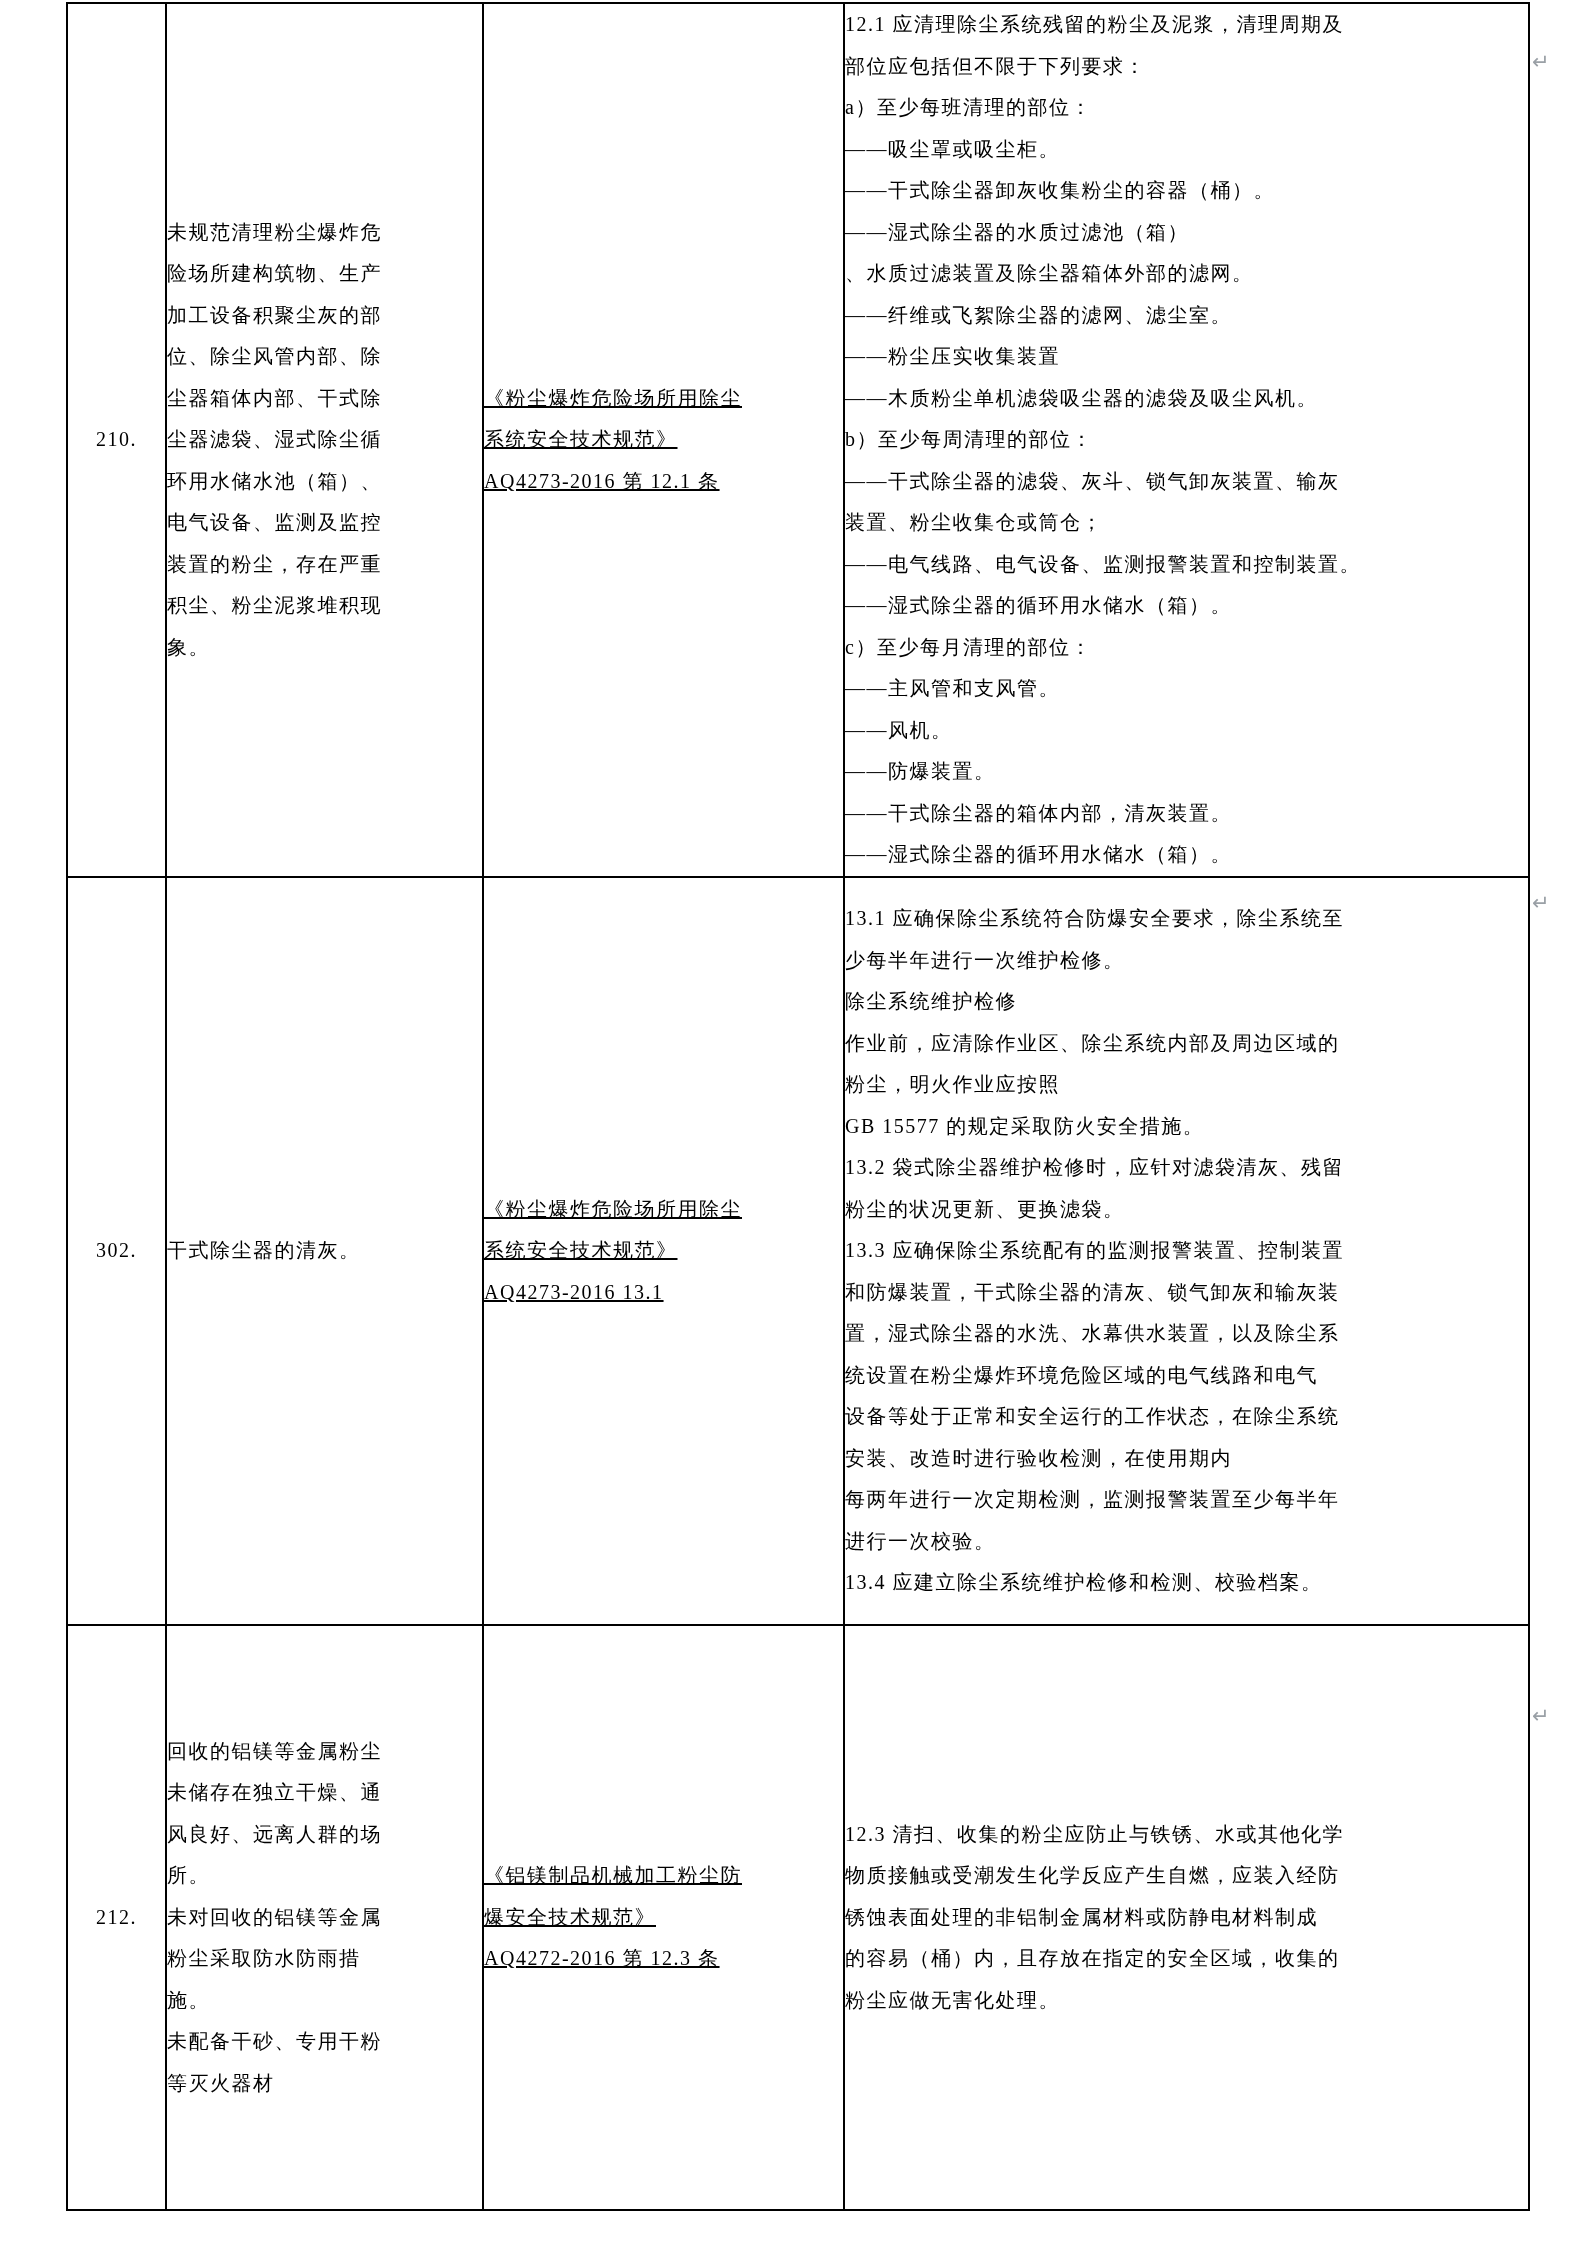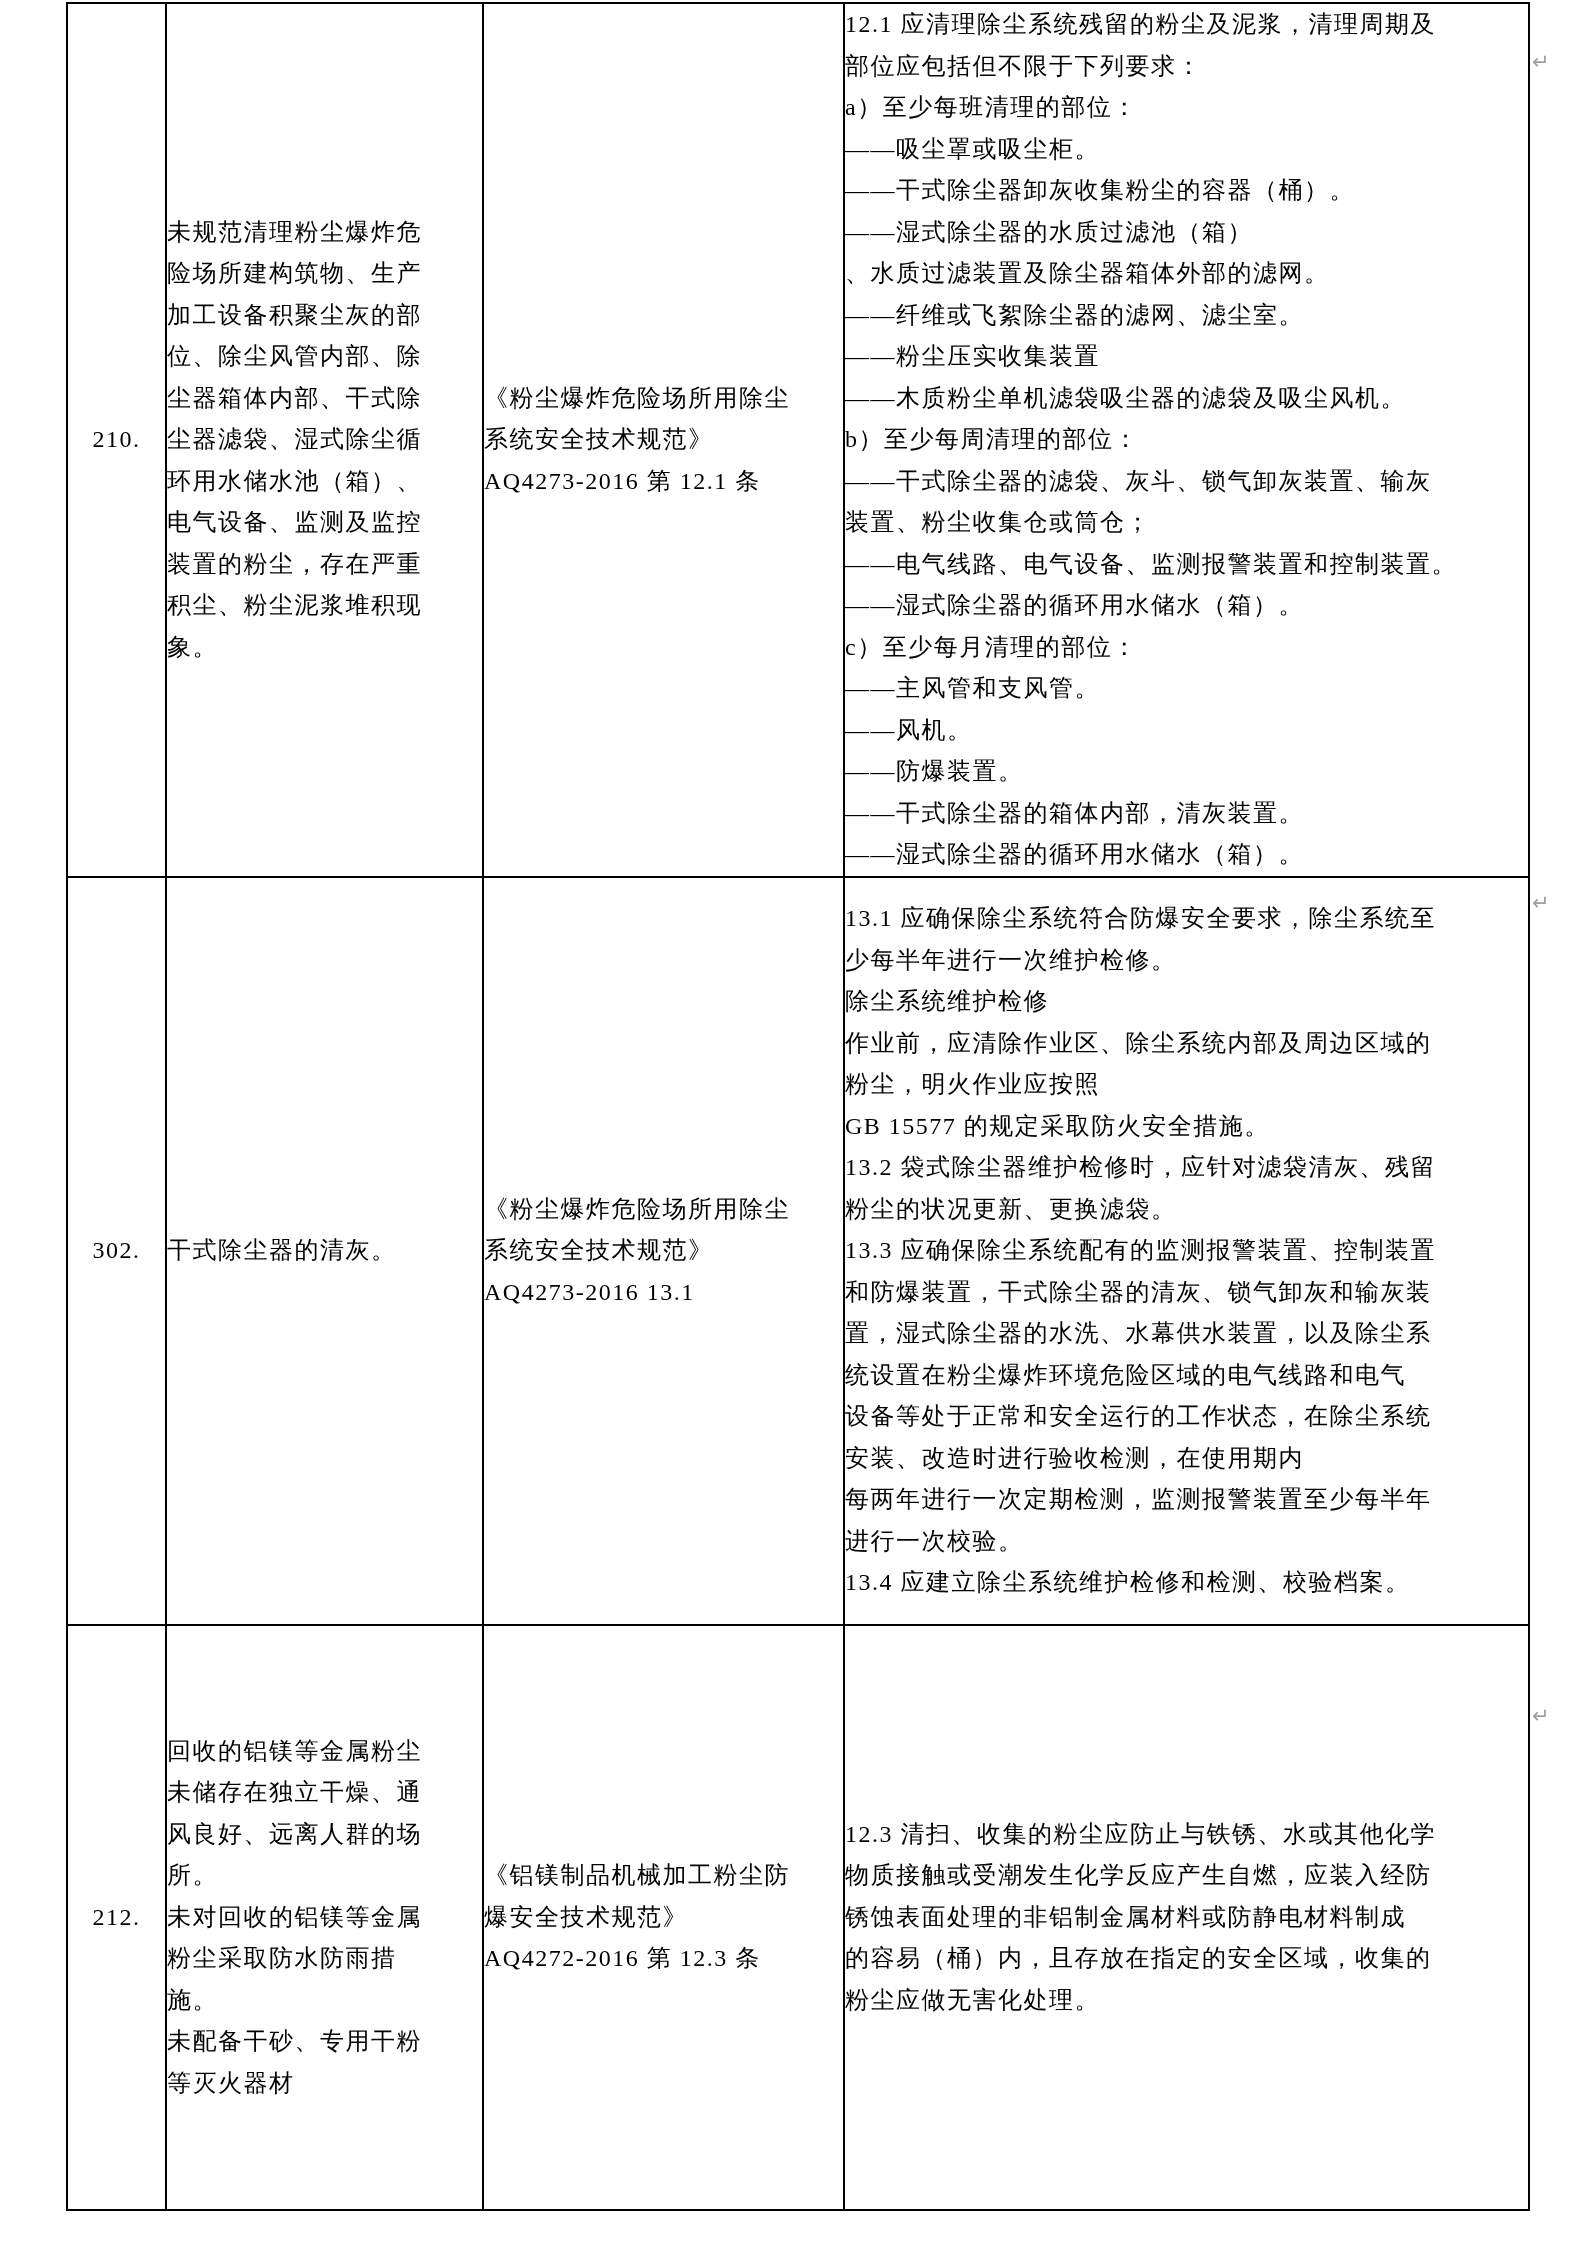--- a/index.html
+++ b/index.html
@@ -20,40 +20,41 @@
     left: 66px;
     top: 2px;
     width: 1462px;
     border-collapse: collapse;
     table-layout: fixed;
   }
   table.doc td {
     border: 2px solid #000000;
     vertical-align: middle;
     color: #000000;
-    font-size: 24px;
+    font-size: 20px;
     line-height: 41.5px;
     letter-spacing: 1.5px;
     white-space: pre-line;
     padding: 0;
     overflow: hidden;
   }
   td.num {
     text-align: center;
     font-size: 30px;
     letter-spacing: 0;
     line-height: 36px;
   }
   td.desc {
     padding: 0 4px 0 10px;
     margin-left: 32px;
   }
   td.cite {
     padding: 0 4px 0 12px;
     letter-spacing: 0.5px;
+    text-decoration: underline;
   }
   td.req {
     padding: 0 6px 0 12px;
   }
   .retmark {
     position: absolute;
     color: #9aa0a6;
     font-size: 21px;
     line-height: 21px;
     font-family: "DejaVu Sans", sans-serif;

